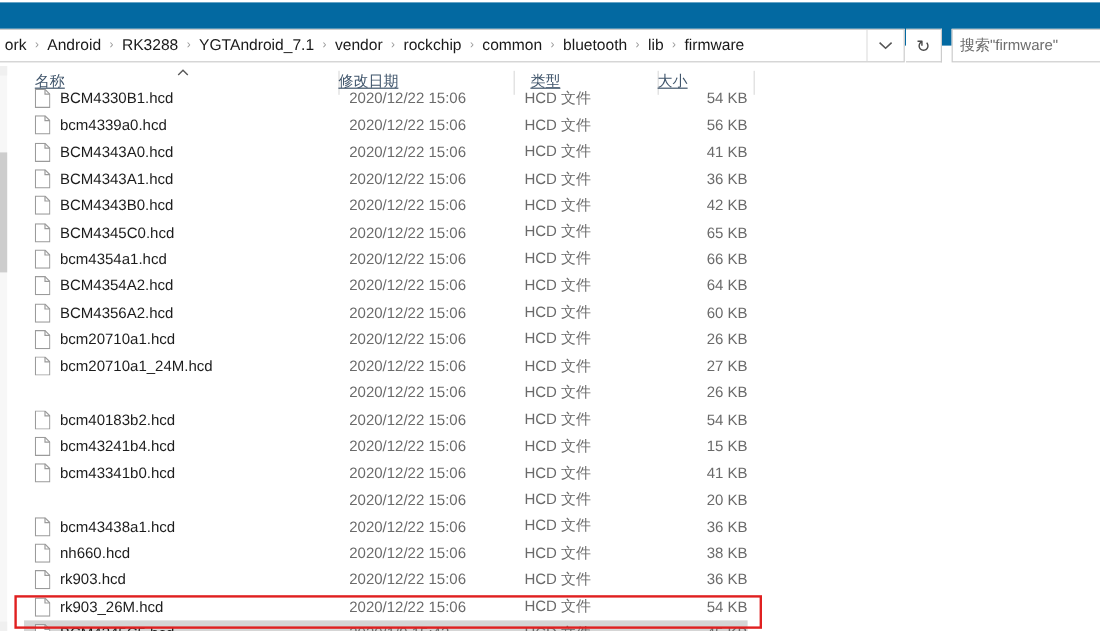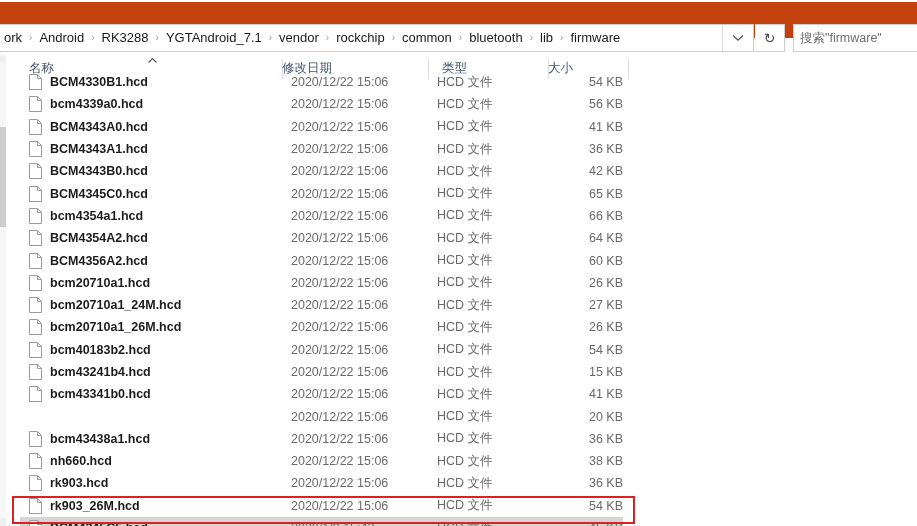--- a/index.html
+++ b/index.html
@@ -31,21 +31,21 @@
     background: #e3e3e3;
   }
   #top-strip .rule.a { top: 14px; }
   #top-strip .rule.b { top: 17px; }
 
   
   #address-bar {
     position: absolute;
     left: 0; top: 2px;
     width: 917px; height: 36px;
-    background: #c2410c;
+    background: #0369a1;
   }
   #breadcrumb-box {
     position: absolute;
     left: -8px; top: 22px;
     width: 762px; height: 28px;
     border: 1px solid #cccccc;
     background: #ffffff;
     box-sizing: border-box;
     display: flex;
     align-items: center;
@@ -172,20 +172,21 @@
   }
   .col-head {
     position: absolute;
     top: 0;
     height: 27px;
     display: flex;
     align-items: center;
     font-size: 12.5px;
     color: #41566c;
     box-sizing: border-box;
+    text-decoration: underline;
   }
   .col-head .lbl { }
   .col-sep {
     position: absolute;
     top: 4px;
     width: 1px; height: 20px;
     background: #dcdcdc;
   }
   #sort-chevron {
     position: absolute;
@@ -208,21 +209,21 @@
   }
   .row .cell {
     position: absolute;
     top: 0;
     height: 22.3px;
     display: flex;
     align-items: center;
     font-size: 12.5px;
     white-space: nowrap;
   }
-  .c-name  { left: 0px;   width: 273px; font-weight: bold; }
+  .c-name  { left: 0px;   width: 273px; }
   .c-date  { left: 273px; width: 146px; justify-content: flex-start; padding-left: 9px; box-sizing: border-box; }
   .c-type  { left: 419px; width: 120px; justify-content: flex-start; padding-left: 9px; box-sizing: border-box; }
   .c-size  { left: 539px; width: 75px;  justify-content: flex-end; box-sizing: border-box; }
 
   .c-name .fname { color: #1c1c1c; }
   .c-date, .c-type, .c-size { color: #6a6a6a; }
 
   .file-icon {
     width: 13px; height: 16px;
     margin-left: 20px;
@@ -519,27 +520,20 @@
           <span>2020/12/22 15:06</span>
         </div>
         <div class="cell c-type">
           <span>HCD 文件</span>
         </div>
         <div class="cell c-size">
           <span>27 KB</span>
         </div>
       </div>
       <div class="row">
-        <div class="cell c-name">
-          <svg class="file-icon" viewBox="0 0 13 16">
-            <path d="M0.5 0.5 H8.5 L12.5 4.5 V15.5 H0.5 Z" fill="#ffffff" stroke="#9b9b9b" stroke-width="1"></path>
-            <path d="M8.5 0.5 V4.5 H12.5" fill="none" stroke="#9b9b9b" stroke-width="1"></path>
-          </svg>
-          <span class="fname">bcm20710a1_26M.hcd</span>
-        </div>
         <div class="cell c-date">
           <span>2020/12/22 15:06</span>
         </div>
         <div class="cell c-type">
           <span>HCD 文件</span>
         </div>
         <div class="cell c-size">
           <span>26 KB</span>
         </div>
       </div>

